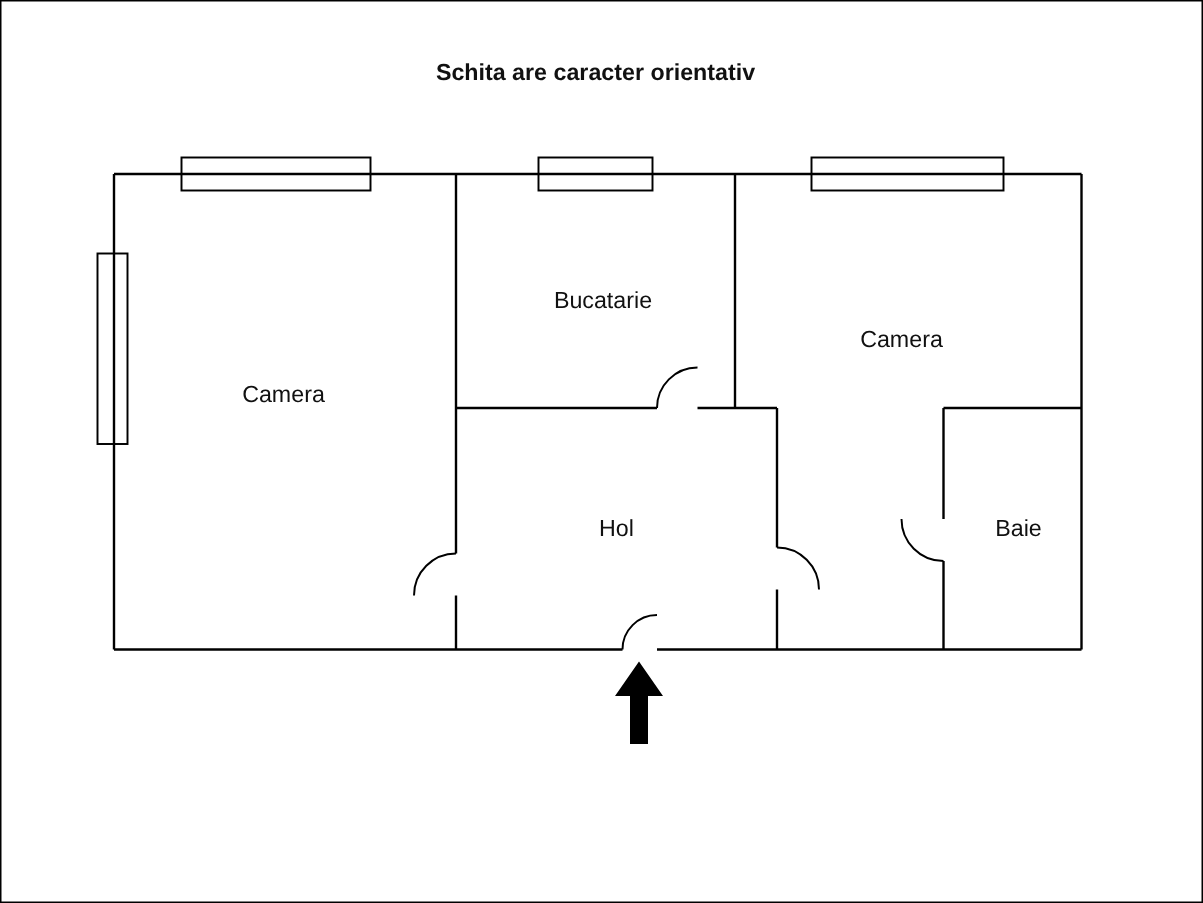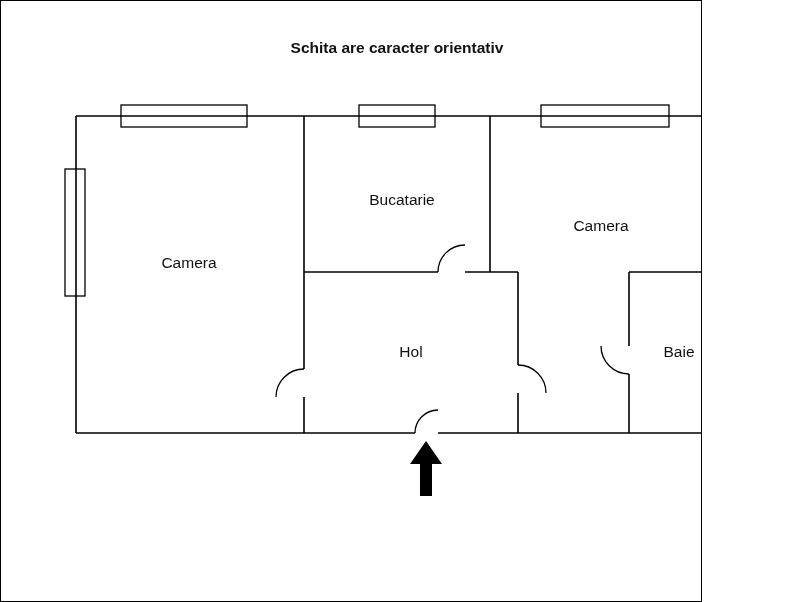--- a/index.html
+++ b/index.html
@@ -3,21 +3,21 @@
 <meta charset="utf-8">
 <style>
   html, body {
     margin: 0;
     padding: 0;
     background: #ffffff;
     font-family: "Liberation Sans", sans-serif;
   }
   .canvas {
     position: relative;
-    width: 702px;
+    width: 802px;
     height: 602px;
     box-sizing: border-box;
     background: var(--background, #ffffff);
     border: 1px solid var(--wall, #1a1a1a);
     overflow: hidden;
   }
   svg { display: block; }
   .wall {
     stroke: var(--wall, #000000);
     stroke-width: 1.6;

